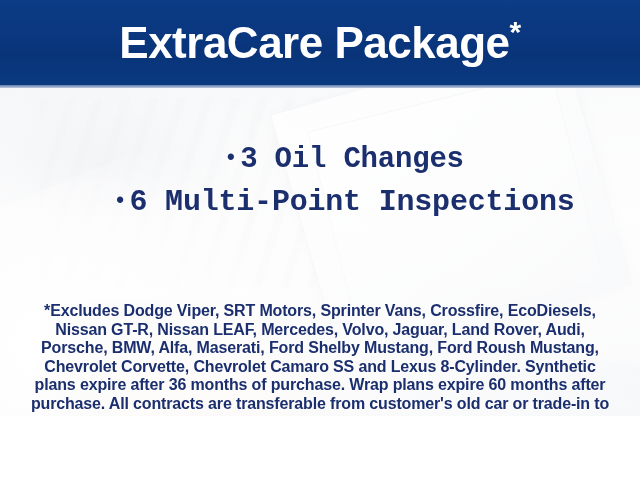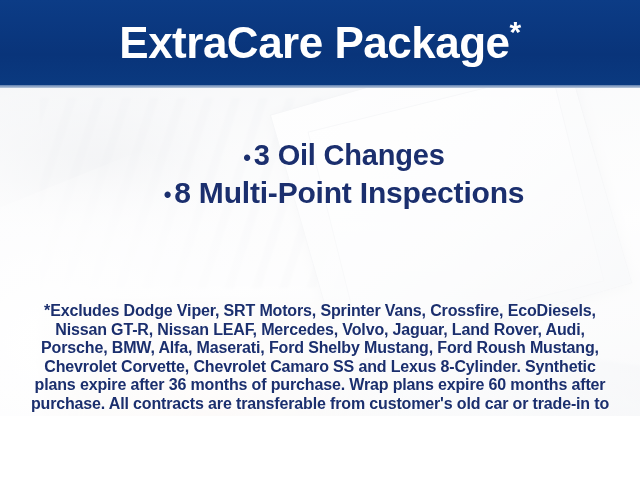--- a/index.html
+++ b/index.html
@@ -161,24 +161,24 @@
   
   .bullets {
     position: absolute;
     left: 0;
     top: 138px;
     width: 640px;
     text-align: center;
   }
   .bullet-line {
     color: #1b2f6e;
-    font-family: Liberation Sans, sans-serif;
+    font-family: Liberation Mono, monospace;
     font-weight: bold;
     font-size: 29px;
-    line-height: 35px;
+    line-height: 42px;
     letter-spacing: -0.2px;
     white-space: nowrap;
     text-shadow: 0 1px 1px rgba(255,255,255,0.65);
     margin-left: 48px;
   }
   .bullet-line .dot {
     font-size: 22px;
     vertical-align: middle;
     padding-right: 3px;
   }
@@ -217,18 +217,18 @@
     <div class="bg-veil"></div>
   </div>
 
   <div class="header-band">
     <h1 class="title"><span>ExtraCare Package</span><span class="star">*</span></h1>
   </div>
   <div class="header-underline"></div>
 
   <div class="bullets">
     <div class="bullet-line l1"><span class="dot">•</span><span>3 Oil Changes</span></div>
-    <div class="bullet-line l3"><span class="dot">•</span><span>8 Multi-Point Inspections</span></div>
+    <div class="bullet-line l3"><span class="dot">•</span><span>6 Multi-Point Inspections</span></div>
   </div>
 
   <p class="disclaimer">*Excludes Dodge Viper, SRT Motors, Sprinter Vans, Crossfire, EcoDiesels, Nissan GT-R, Nissan LEAF, Mercedes, Volvo, Jaguar, Land Rover, Audi, Porsche, BMW, Alfa, Maserati, Ford Shelby Mustang, Ford Roush Mustang, Chevrolet Corvette, Chevrolet Camaro SS and Lexus 8-Cylinder. Synthetic plans expire after 36 months of purchase. Wrap plans expire 60 months after purchase. All contracts are transferable from customer's old car or trade-in to their new car. All contracts can be flat cancelled within 30 days if no services have been used. All other contracts have a $25 cancellation fee. See dealer for details.</p>
 
 </div>
 
 </body></html>

